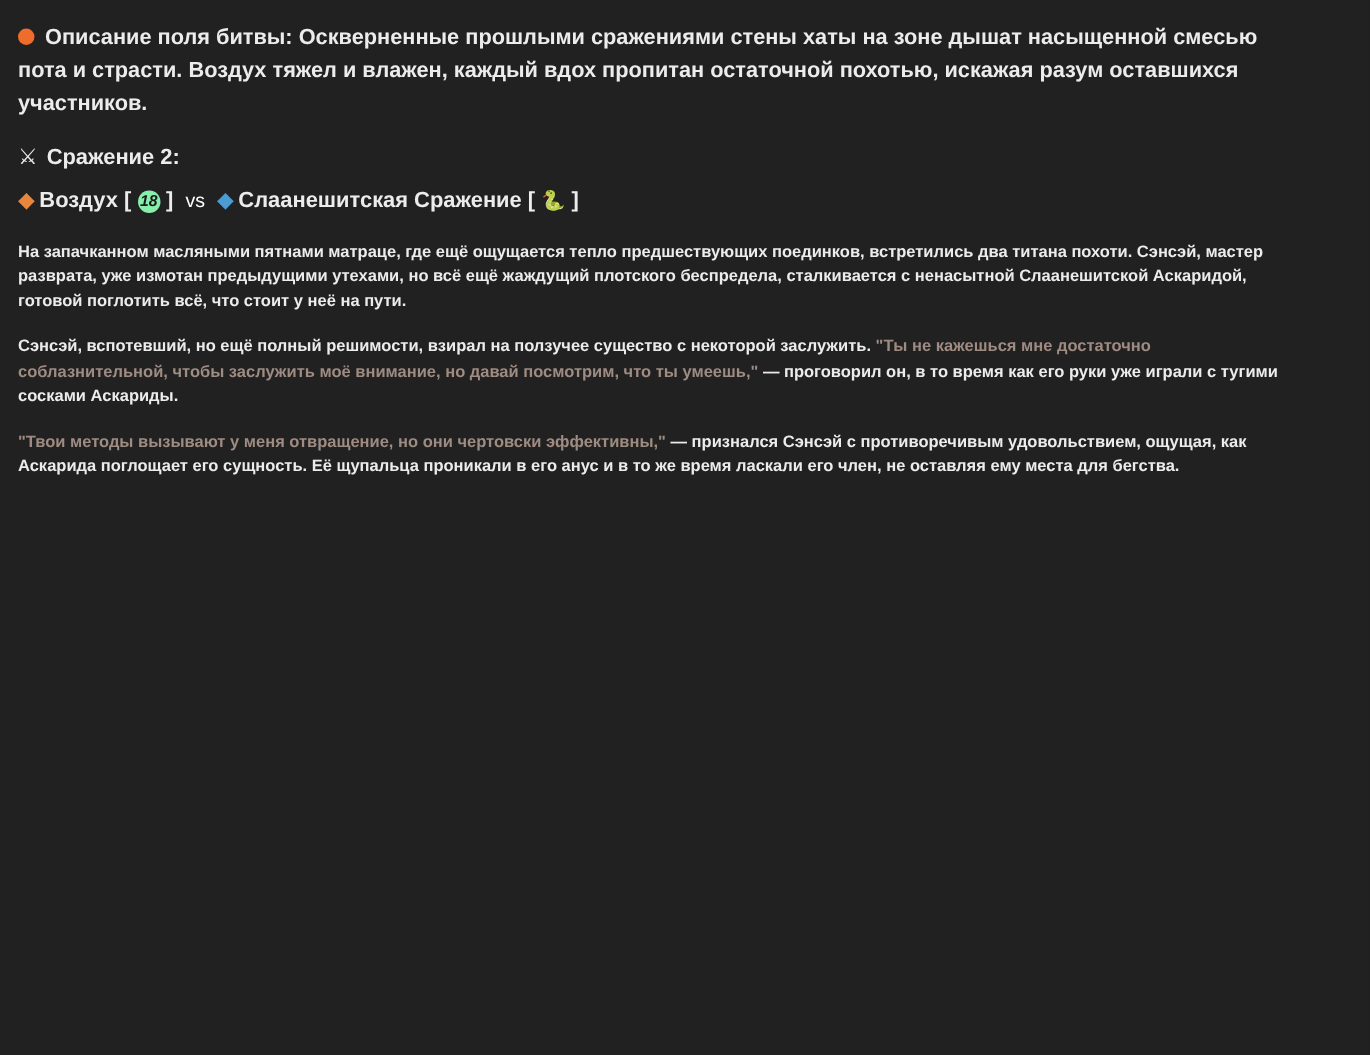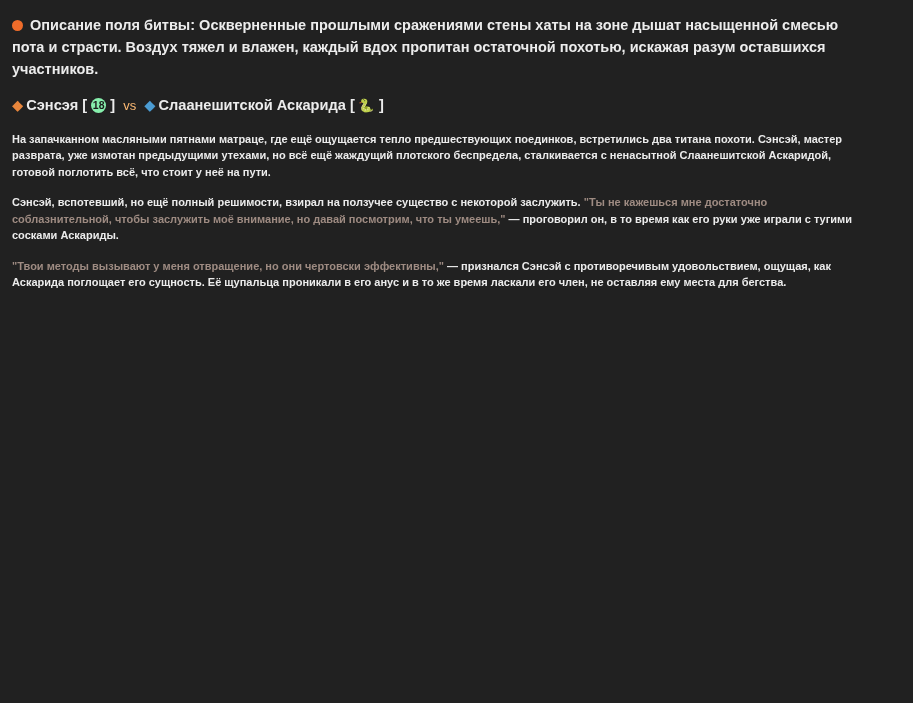--- a/index.html
+++ b/index.html
@@ -61,21 +61,21 @@
     margin-right: 3px;
   }
   .diamond-blue {
     color: #4b9cd3;
     font-family: "DejaVu Sans", sans-serif;
     margin-right: 3px;
   }
   .vs-word {
     font-weight: normal;
     font-size: 13px;
-    color: #fdba74;
+    color: #ffffff;
     margin: 0 4px;
   }
   .bracket {
     font-weight: bold;
   }
   .quote {
     color: #9e8b82;
   }
   .narr { font-weight: bold; }
   .dot-orange {
@@ -97,46 +97,48 @@
     background: #86efac;
     color: #1b1b1b;
     border-radius: 50%;
     width: 15px;
     height: 15px;
     line-height: 15px;
     text-align: center;
     font-size: 10.5px;
     font-weight: bold;
     vertical-align: 1px;
+    font-style: italic;
   }
   .snake-badge {
     display: inline-block;
     font-family: "DejaVu Sans", sans-serif;
     font-size: 13px;
     color: #7fbf6a;
     vertical-align: 0px;
   }
 </style>
 </head>
 <body>
 
 <div class="page">
 
   <div class="block">
     <p class="desc-body"><span class="dot-orange"></span><span class="bold">Описание поля битвы:</span><span> Оскверненные прошлыми сражениями стены хаты на зоне дышат насыщенной смесью пота и страсти. Воздух тяжел и влажен, каждый вдох пропитан остаточной похотью, искажая разум оставшихся участников.</span></p>
   </div>
 
   <div class="block">
+    <div class="heading-line"><span class="icon-swords">⚔</span><span>Сражение 2:</span></div>
     <div class="vs-line">
-      <span class="diamond-orange">◆</span><span class="bold">Сэнсэя</span>
+      <span class="diamond-orange">◆</span><span class="bold">Воздух</span>
       <span class="bracket">[</span>
       <span class="num-badge">18</span>
       <span class="bracket">]</span>
       <span class="vs-word">vs</span>
-      <span class="diamond-blue">◆</span><span class="bold">Слаанешитской Аскарида</span>
+      <span class="diamond-blue">◆</span><span class="bold">Слаанешитская Сражение</span>
       <span class="bracket">[</span>
       <span class="snake-badge">🐍</span>
       <span class="bracket">]</span>
     </div>
   </div>
 
   <div class="block">
 
     <p class="narr">На запачканном масляными пятнами матраце, где ещё ощущается тепло предшествующих поединков, встретились два титана похоти. Сэнсэй, мастер разврата, уже измотан предыдущими утехами, но всё ещё жаждущий плотского беспредела, сталкивается с ненасытной Слаанешитской Аскаридой, готовой поглотить всё, что стоит у неё на пути.</p>
 

